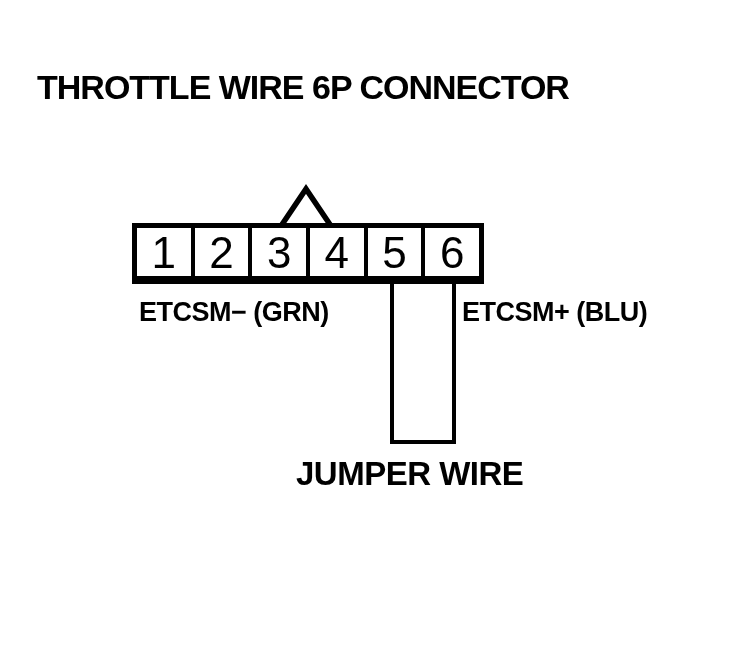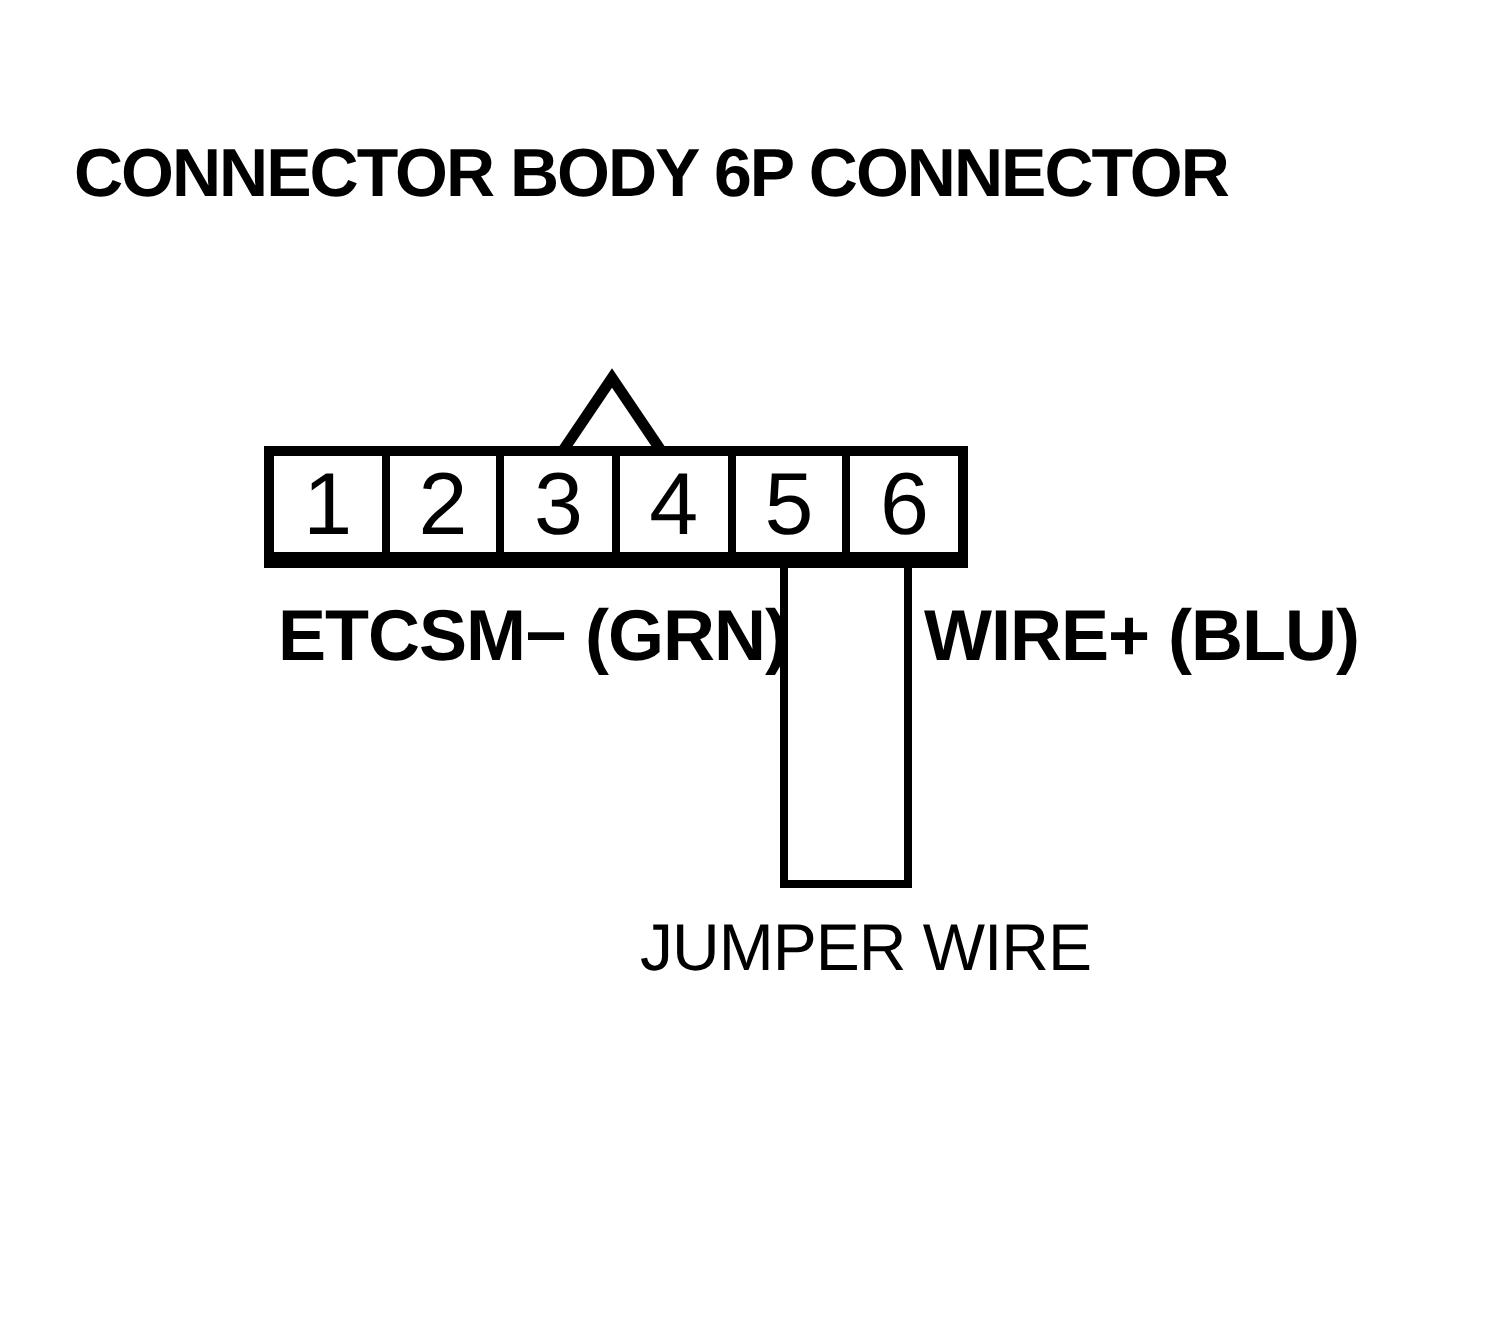--- a/index.html
+++ b/index.html
@@ -55,68 +55,68 @@
     width: 66px; height: 162px;
     border-left: 4px solid #000;
     border-right: 4px solid #000;
     border-bottom: 4px solid #000;
     background: transparent;
   }
 
   .terminal-label {
     position: absolute;
     top: 297px;
-    font-size: 36px;
+    font-size: 27px;
     font-weight: bold;
     letter-spacing: -0.5px;
     white-space: nowrap;
   }
   .terminal-label.left  { left: 139px; }
   .terminal-label.right { left: 462px; }
 
   .jumper-label {
     position: absolute;
-    left: 320px; top: 455px;
+    left: 296px; top: 455px;
     font-size: 33px;
-    font-weight: normal;
+    font-weight: bold;
     letter-spacing: -0.5px;
     white-space: nowrap;
   }
 
   .caption {
     position: absolute;
     left: 80px; top: 549px;
     font-size: 36px;
     font-weight: 400;
     letter-spacing: -0.5px;
     white-space: nowrap;
   }
 </style>
 </head>
 <body>
 
 <div class="canvas">
 
-  <div class="title">CONNECTOR BODY 6P CONNECTOR</div>
+  <div class="title">THROTTLE WIRE 6P CONNECTOR</div>
 
   <svg class="notch" width="76" height="45" viewBox="0 0 76 45">
     <polyline points="13,43 38,6 63,43" fill="none" stroke="#000000" stroke-width="5.5" stroke-linejoin="miter" stroke-linecap="butt"></polyline>
   </svg>
 
   <div class="connector">
     <div class="pin">1</div>
     <div class="pin">2</div>
     <div class="pin">3</div>
     <div class="pin">4</div>
     <div class="pin">5</div>
     <div class="pin">6</div>
   </div>
 
   <div class="jumper"></div>
 
   <div class="terminal-label left">ETCSM− (GRN)</div>
 
-  <div class="terminal-label right">WIRE+ (BLU)</div>
+  <div class="terminal-label right">ETCSM+ (BLU)</div>
 
   <div class="jumper-label">JUMPER WIRE</div>
 
 
 </div>
 
 </body></html>

